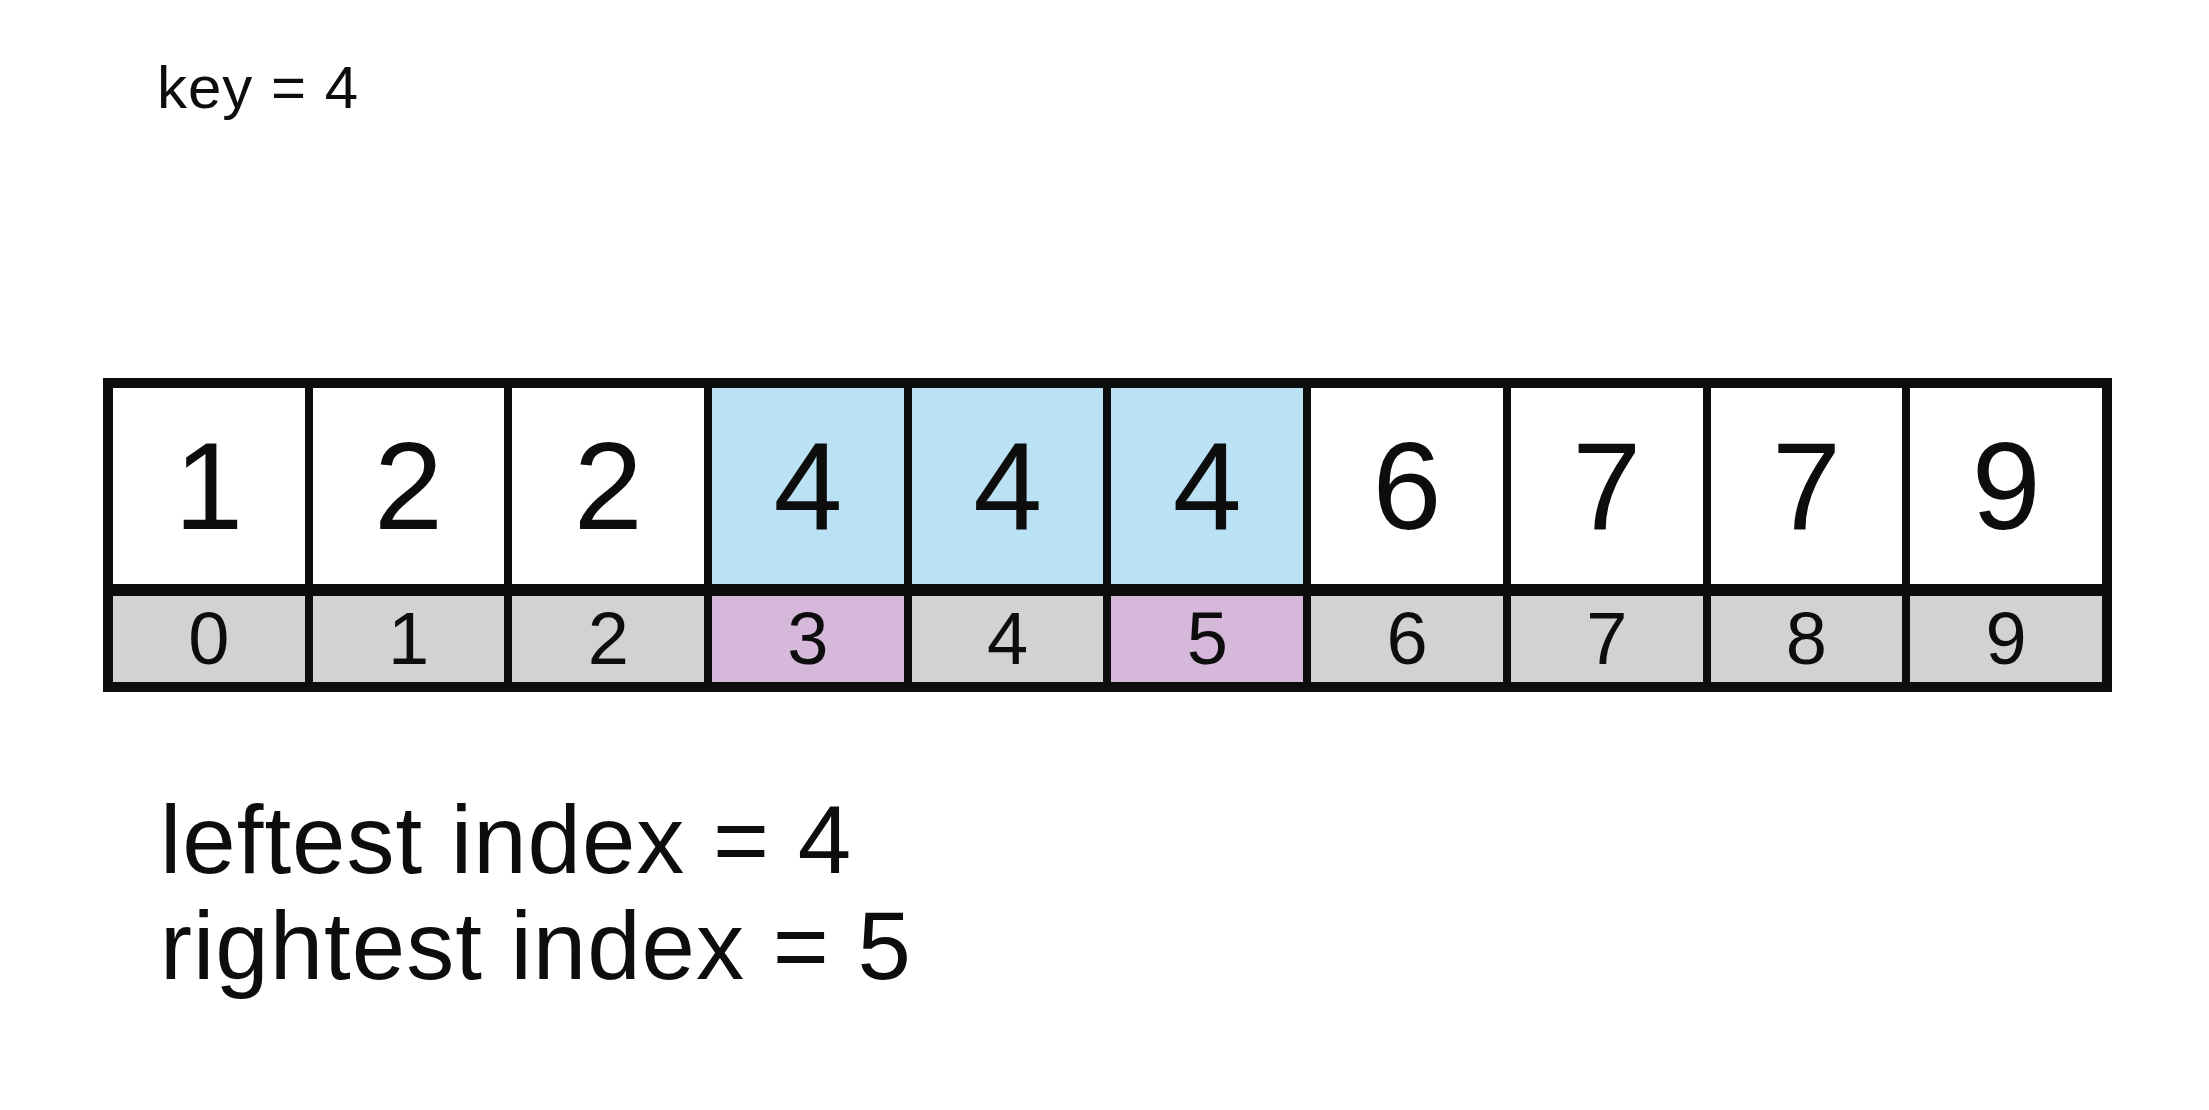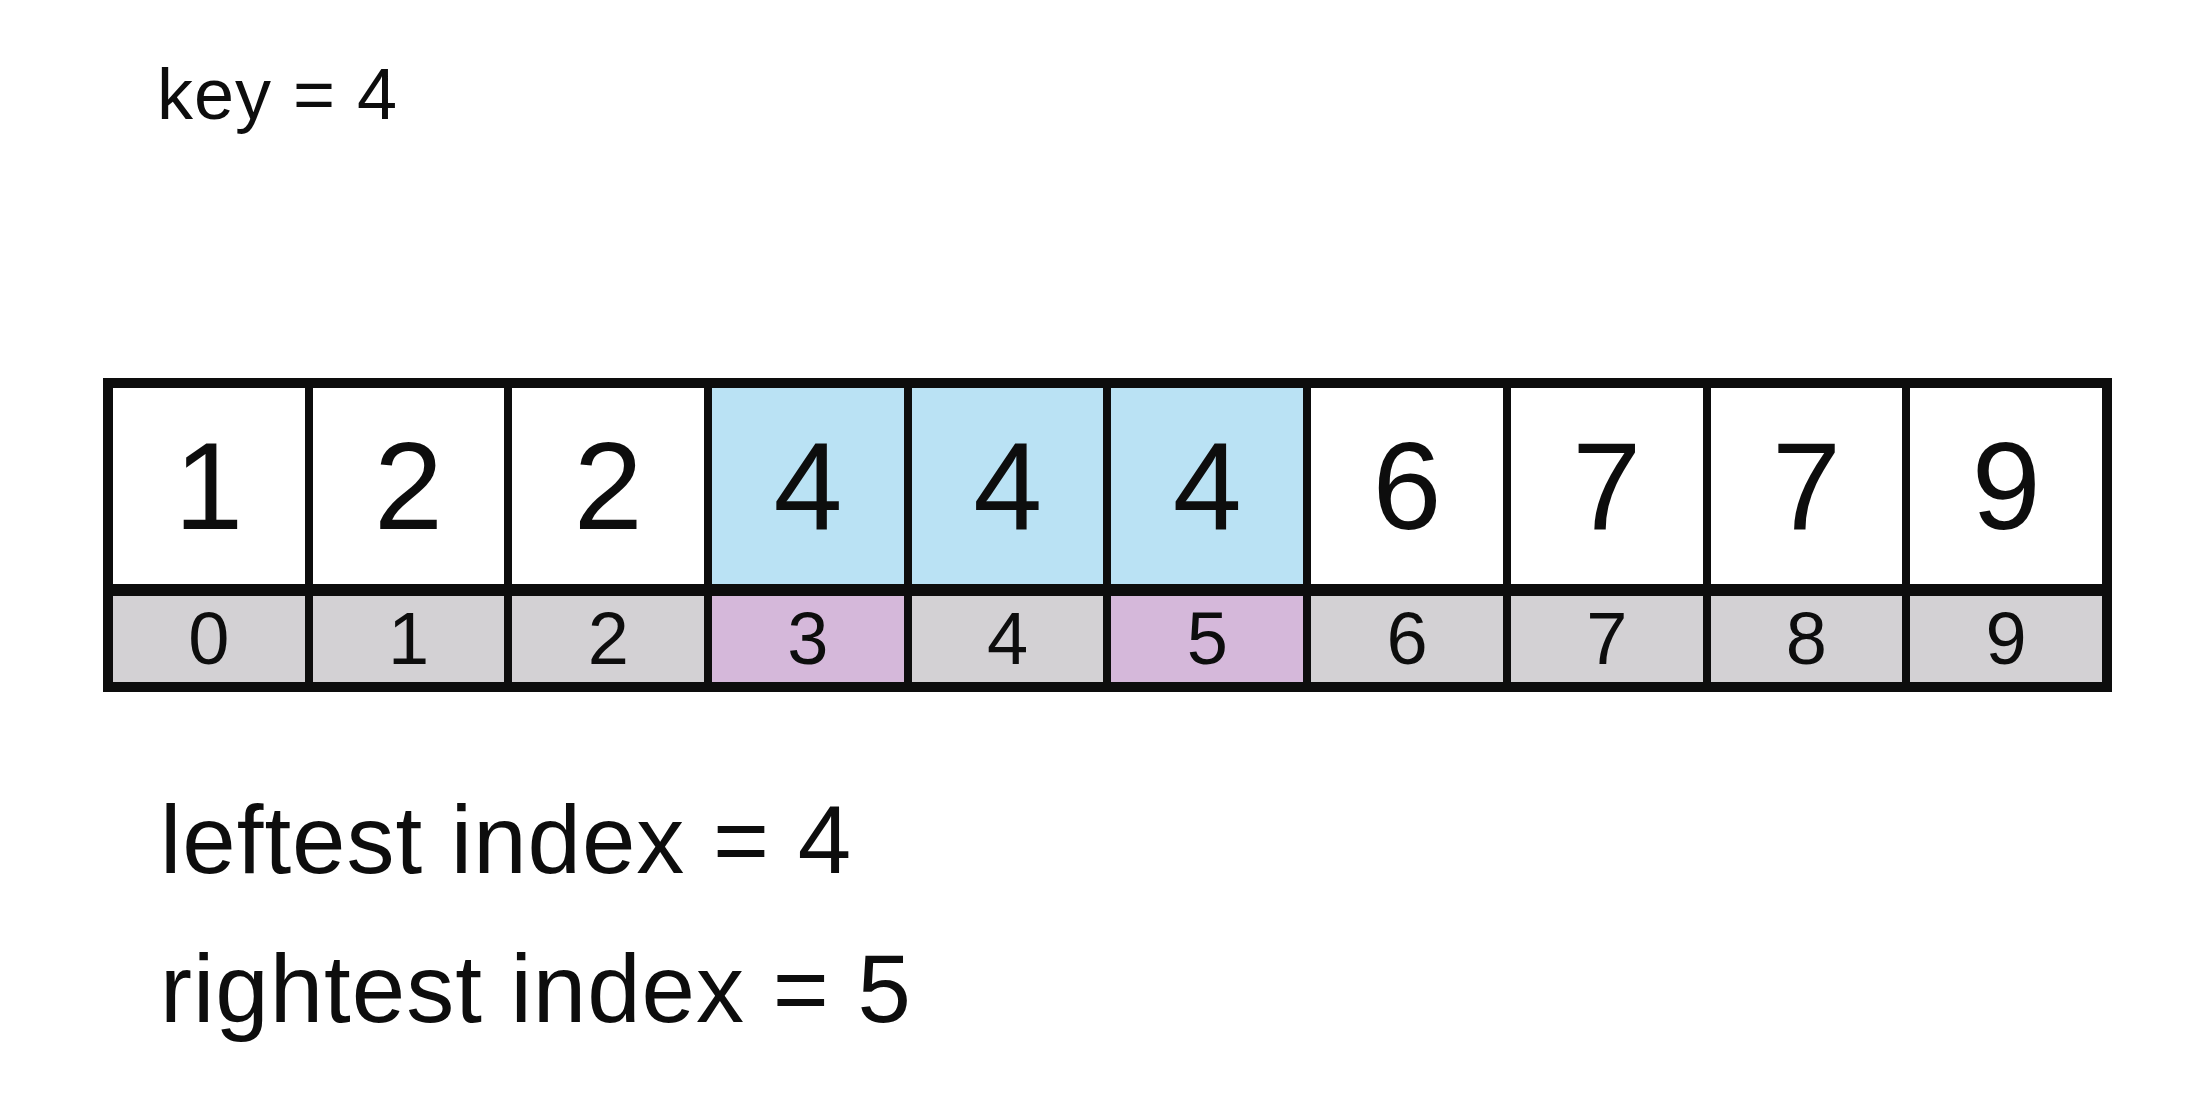--- a/index.html
+++ b/index.html
@@ -11,21 +11,21 @@
   .stage {
     position: relative;
     width: 2209px; height: 1110px;
     background: #ffffff;
     overflow: hidden;
     color: var(--ink, #0d0d0d);
   }
   .key-label {
     position: absolute;
     left: 157px; top: 58px;
-    font-size: 72px;
+    font-size: 60px;
     line-height: 1;
     letter-spacing: 1px;
     white-space: nowrap;
   }
   .array-table {
     position: absolute;
     left: 103px; top: 378px;
     width: 2009px; height: 314px;
     display: grid;
     grid-template-columns: repeat(10, 1fr);
@@ -63,21 +63,21 @@
   }
   .result-line {
     position: absolute;
     left: 160px;
     font-size: 96px;
     line-height: 1;
     letter-spacing: 1px;
     white-space: nowrap;
   }
   .result-line.leftest  { top: 792px; }
-  .result-line.rightest { top: 941px; }
+  .result-line.rightest { top: 898px; }
 </style>
 </head>
 <body>
 
 <div class="stage">
 
   <div class="key-label">key = 4</div>
 
   <div class="array-table">
       <div class="cell value-cell">1</div>

